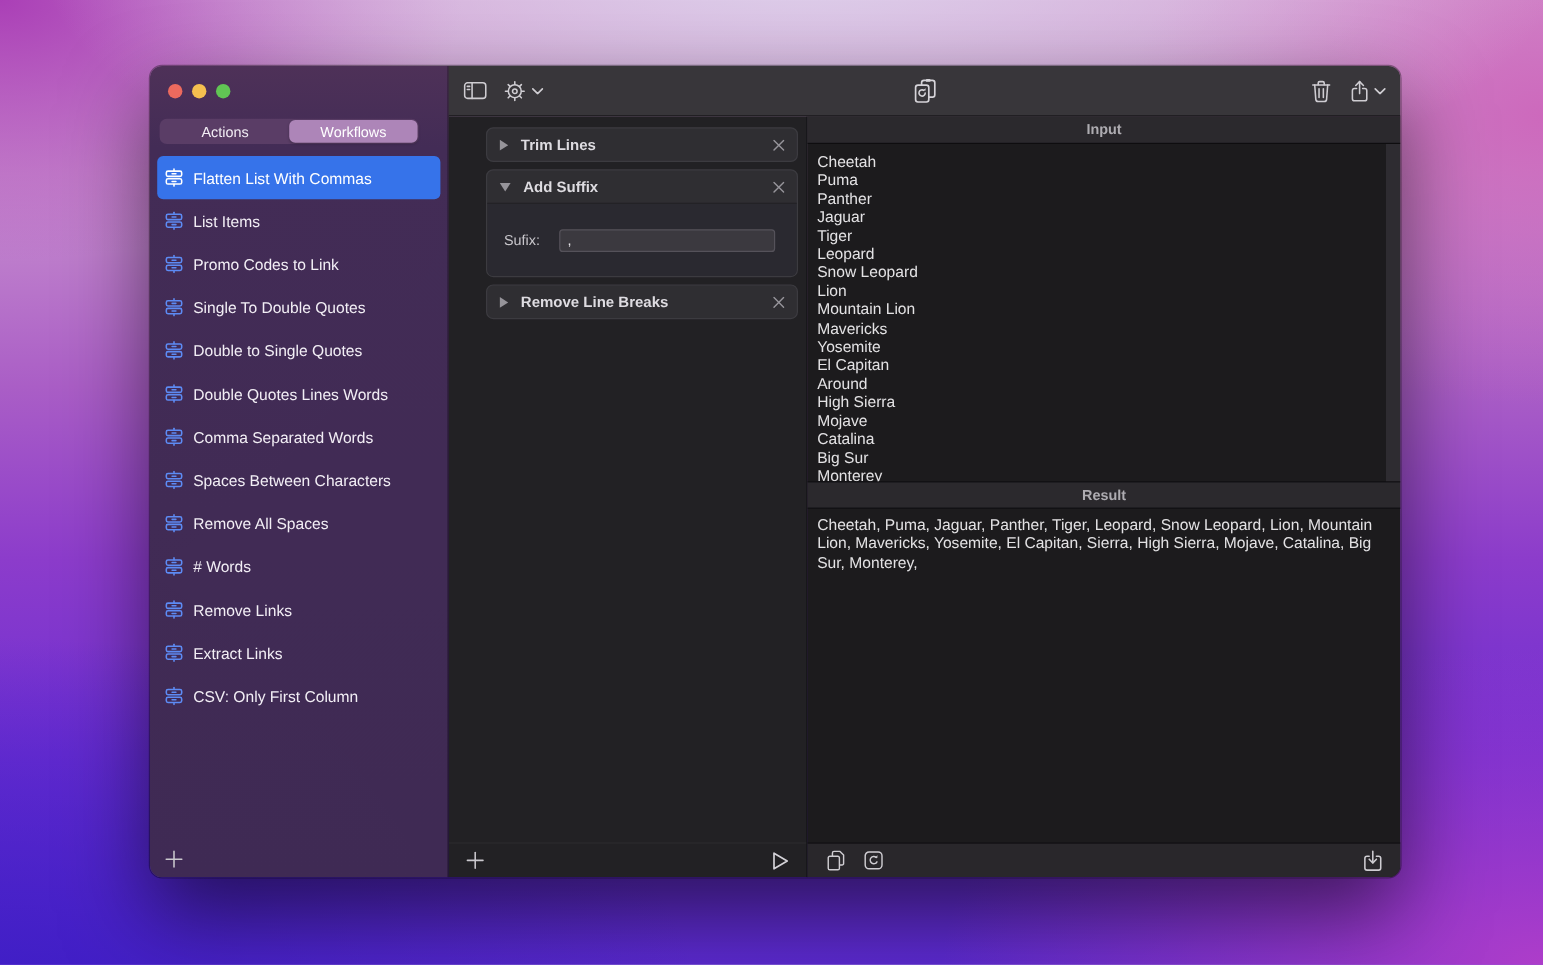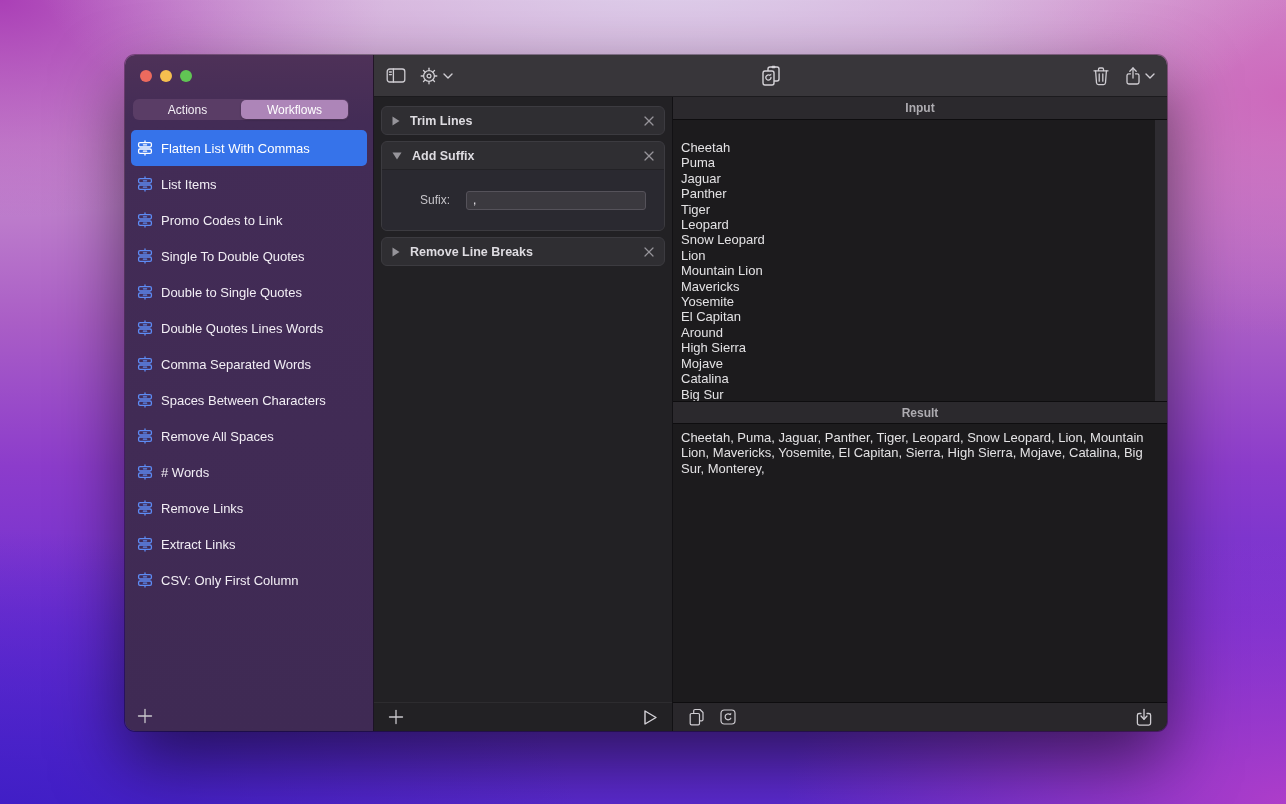--- a/index.html
+++ b/index.html
@@ -50,42 +50,42 @@
     height:42px; background:#38363a; border-bottom:1px solid #1c1b1e;
     display:flex; align-items:center; position:relative; padding:0 12px;
   }
   .tb-left { display:flex; align-items:center; gap:13px; }
   .tb-center { position:absolute; left:50%; transform:translateX(-50%); display:flex; }
   .tb-right { margin-left:auto; display:flex; align-items:center; gap:15px; }
   .tb-btn { display:flex; align-items:center; gap:4px; background:none; border:none; padding:0; cursor:default; }
   .body { flex:1; display:flex; min-height:0; }
   
   .middle { width:299px; flex:0 0 299px; background:#222124; border-right:1px solid #121114; display:flex; flex-direction:column; }
-  .steps { flex:1; padding:9px 7px; display:flex; flex-direction:column; gap:6px; }
+  .steps { flex:1; padding:9px 7px; display:flex; flex-direction:column; gap:6px;margin-left:24px; }
   .card { background:#2f2e32; border:1px solid #3c3b40; border-radius:6px; overflow:hidden; }
   .card-head { height:27px; display:flex; align-items:center; padding:0 10px; gap:10px; }
   .card-title { font-size:12.5px; font-weight:bold; color:#dedce1; flex:1; }
   .card-body { background:#2a2930; border-top:1px solid #232226; height:61px; display:flex; align-items:center; justify-content:flex-end; padding-right:18px; gap:16px; }
   .field-label { font-size:12px; color:#c7c5ca; }
   .field-input {
     width:180px; height:19px; background:#3b393f; border:1px solid #55525a; border-radius:3px;
     color:#e8e6ea; font-size:12px; font-family:"Liberation Sans","DejaVu Sans",sans-serif; padding:0 6px; outline:none;
   }
   .mid-bottom { height:29px; border-top:1px solid rgba(255,255,255,0.05); display:flex; align-items:center; padding:0 14px; }
   .mid-bottom .spacer { flex:1; }
   
   .right { flex:1; display:flex; flex-direction:column; min-width:0; background:#1c1b1d; }
   .io-header {
     height:23px; background:#2b292d; border-top:1px solid #0e0d0f; border-bottom:1px solid #0e0d0f;
     display:flex; align-items:center; justify-content:center;
     font-size:12px; font-weight:bold; color:#aeacb1;
   }
   .io-header:first-child { border-top:none; }
   .io-input { height:281px; position:relative; }
-  .io-scrollpane { position:absolute; inset:0 12px 0 0; padding:20px 8px; overflow:hidden; }
+  .io-scrollpane { position:absolute; inset:0 12px 0 0; padding:7px 8px; overflow:hidden; }
   .io-line { font-size:13px; line-height:15.4px; color:#e3e2e4; white-space:nowrap; }
   .scroll-track { position:absolute; right:0; top:0; bottom:0; width:12px; background:#2e2c31; }
   .io-result { flex:1; position:relative; }
   .result-text { padding:6px 10px 6px 8px; font-size:13px; line-height:15.4px; color:#e3e2e4; white-space:pre-wrap; }
   .io-bottom { height:29px; background:#29272b; border-top:1px solid #0e0d0f; display:flex; align-items:center; padding:0 14px; gap:14px; }
   .io-bottom .spacer { flex:1; }
   .icon-btn { background:none; border:none; padding:0; display:flex; align-items:center; cursor:default; }
   svg { display:block; }
 </style>
 </head>
@@ -413,23 +413,23 @@
 
       <div class="right">
         <div class="io-header">Input</div>
         <div class="io-input">
           <div class="io-scrollpane">
 
               <div class="io-line">Cheetah</div>
 
               <div class="io-line">Puma</div>
 
+              <div class="io-line">Panther</div>
+
               <div class="io-line">Jaguar</div>
-
-              <div class="io-line">Panther</div>
 
               <div class="io-line">Tiger</div>
 
               <div class="io-line">Leopard</div>
 
               <div class="io-line">Snow Leopard</div>
 
               <div class="io-line">Lion</div>
 
               <div class="io-line">Mountain Lion</div>

